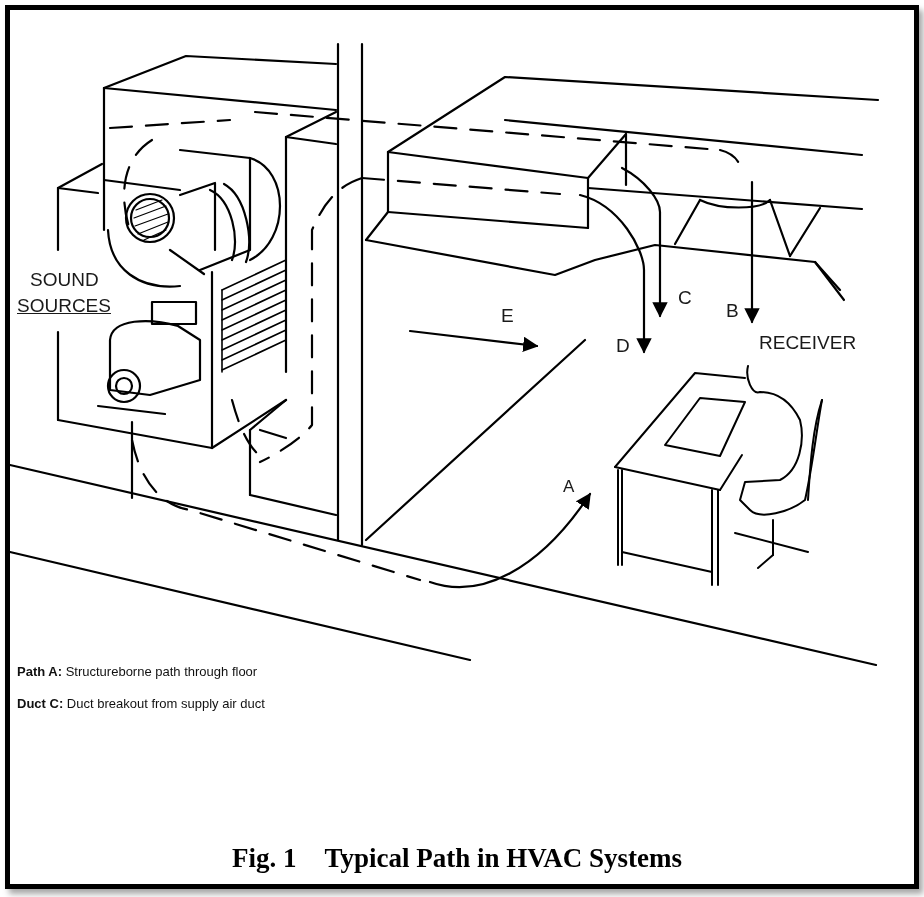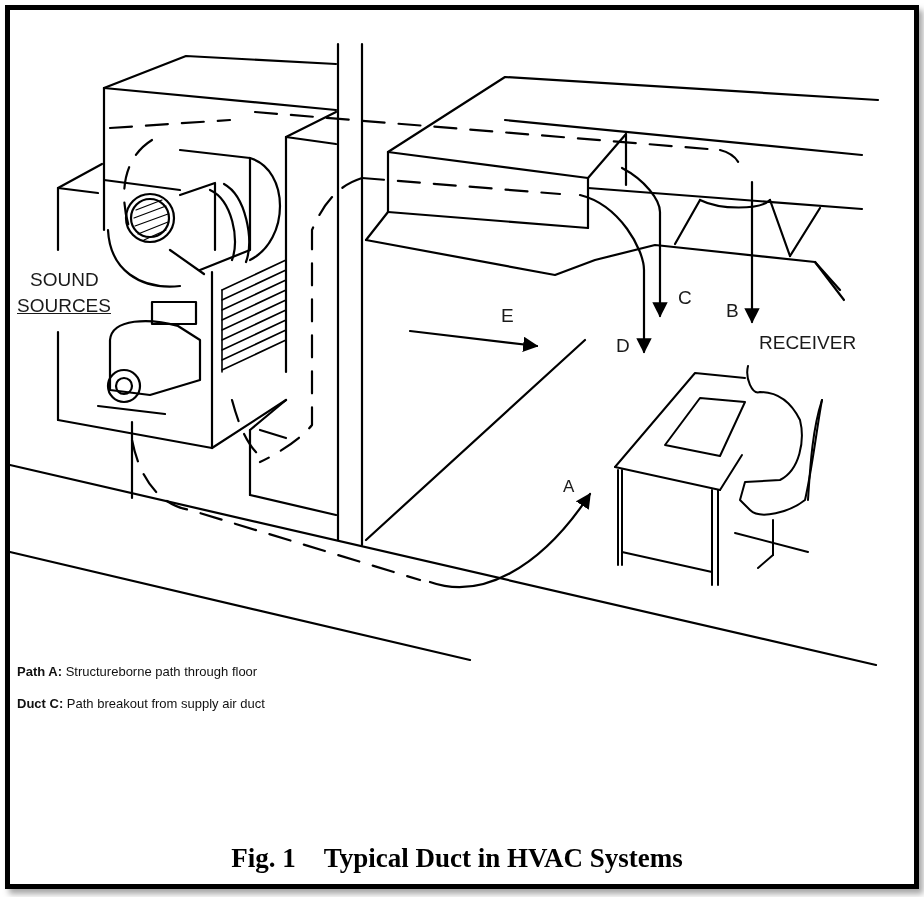--- a/index.html
+++ b/index.html
@@ -168,19 +168,19 @@
 <div class="lbl" style="left:726px;top:301px;">B</div>
 <div class="lbl" style="left:563px;top:478px;font-size:17px;">A</div>
 
 <div class="legend">
   <div class="legend-row">
     <span class="legend-key">Path A:</span>
     <span>Structureborne path through floor</span>
   </div>
   <div class="legend-row">
     <span class="legend-key">Duct C:</span>
-    <span>Path breakout from supply air duct</span>
+    <span>Duct breakout from supply air duct</span>
   </div>
 </div>
 
 <div class="caption">
-  <span>Fig. 1</span><span class="gap"></span><span>Typical Duct in HVAC Systems</span>
+  <span>Fig. 1</span><span class="gap"></span><span>Typical Path in HVAC Systems</span>
 </div>
 
 </body></html>

